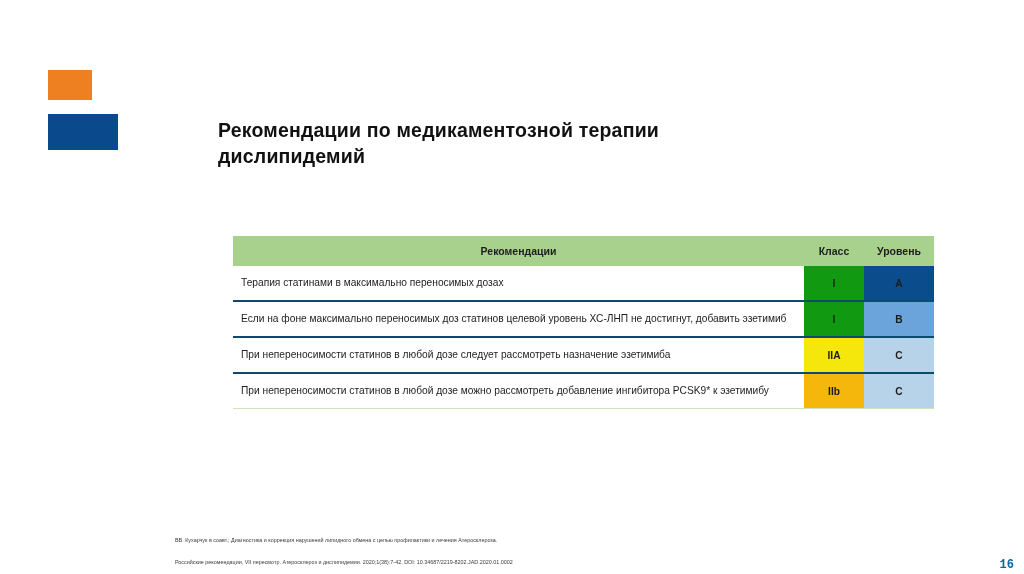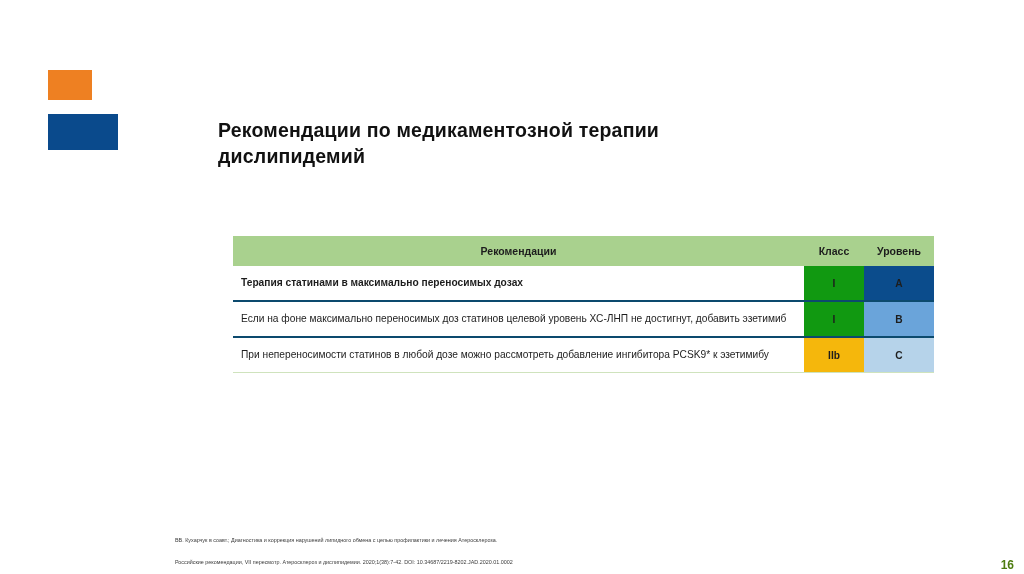--- a/index.html
+++ b/index.html
@@ -68,21 +68,21 @@
   }
   .rec-table thead th.h-rec { text-align: center; }
 
   .rec-table tbody td {
     font-size: 10.2px;
     color: #1d1d1d;
     vertical-align: middle;
     border-top: 2px solid #0c4a6e;
     border-bottom: 1px solid #cfe3bd;
   }
-  .rec-table tbody tr:first-child td { border-top: none; font-weight: bold; }
+  .rec-table tbody tr:first-child td { border-top: none; }
 
   td.rec-text {
     background: #ffffff;
     padding: 9px 14px 9px 8px;
     line-height: 1.58;
     text-align: left;
   }
   td.cell-class, td.cell-level {
     text-align: center;
     font-size: 10.5px;
@@ -110,21 +110,22 @@
     color: #3b3b3b;
   }
 
   
   .page-num {
     position: absolute;
     right: 22px;
     bottom: 14px;
     font-size: 12px;
     font-weight: bold;
-    color: #4d7c0f;
+    color: #0369a1;
+    font-family: Liberation Mono, monospace;
   }
 </style>
 </head>
 <body>
 
 <div class="logo">
   <div class="logo-orange"></div>
   <div class="logo-blue"></div>
 </div>
 
@@ -149,20 +150,25 @@
         <td class="rec-text">Терапия статинами в максимально переносимых дозах</td>
         <td class="cell-class cl-I">I</td>
         <td class="cell-level lv-A">A</td>
       </tr>
       <tr>
         <td class="rec-text">Если на фоне максимально переносимых доз статинов целевой уровень ХС-ЛНП не достигнут, добавить эзетимиб</td>
         <td class="cell-class cl-I">I</td>
         <td class="cell-level lv-B">B</td>
       </tr>
       <tr>
+        <td class="rec-text">При непереносимости статинов в любой дозе следует рассмотреть назначение эзетимиба</td>
+        <td class="cell-class cl-IIA">IIA</td>
+        <td class="cell-level lv-C">C</td>
+      </tr>
+      <tr>
         <td class="rec-text">При непереносимости статинов в любой дозе можно рассмотреть добавление ингибитора PCSK9* к эзетимибу</td>
         <td class="cell-class cl-IIb">IIb</td>
         <td class="cell-level lv-C">C</td>
       </tr>
     </tbody>
   </table>
 </div>
 
 <div class="footnote">
   <div>ВВ. Кухарчук в соавт.; Диагностика и коррекция нарушений липидного обмена с целью профилактики и лечения Атеросклероза.</div>

